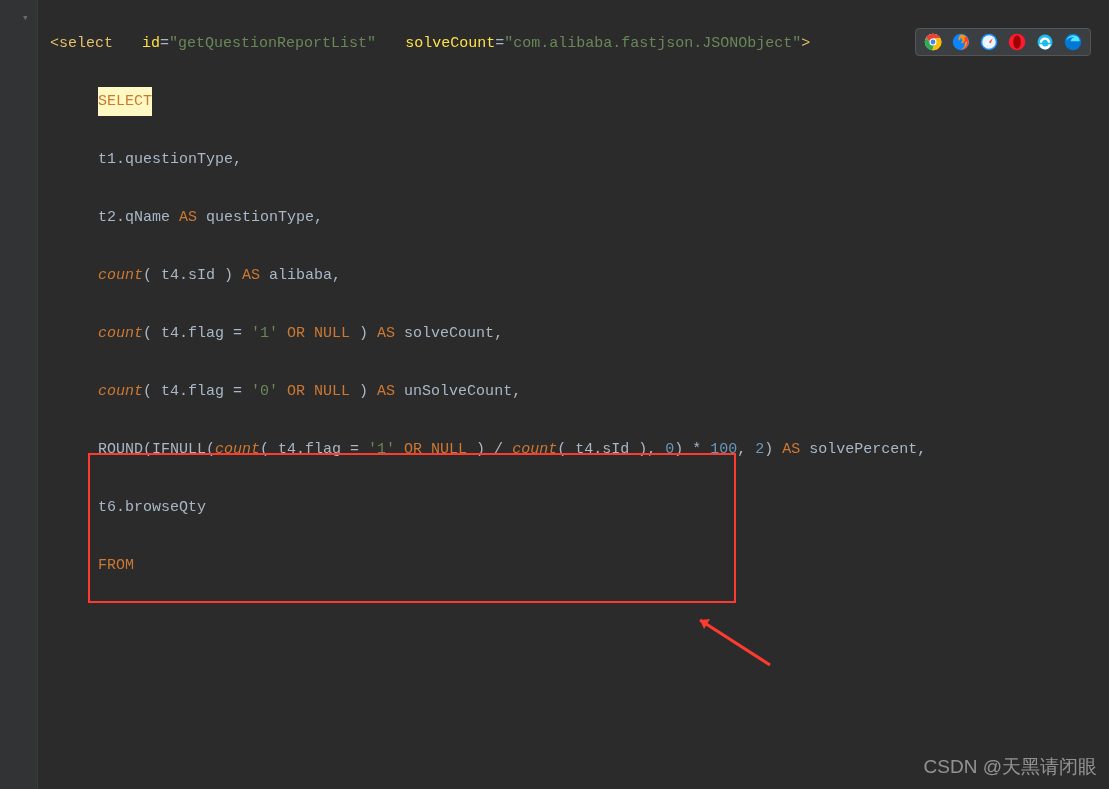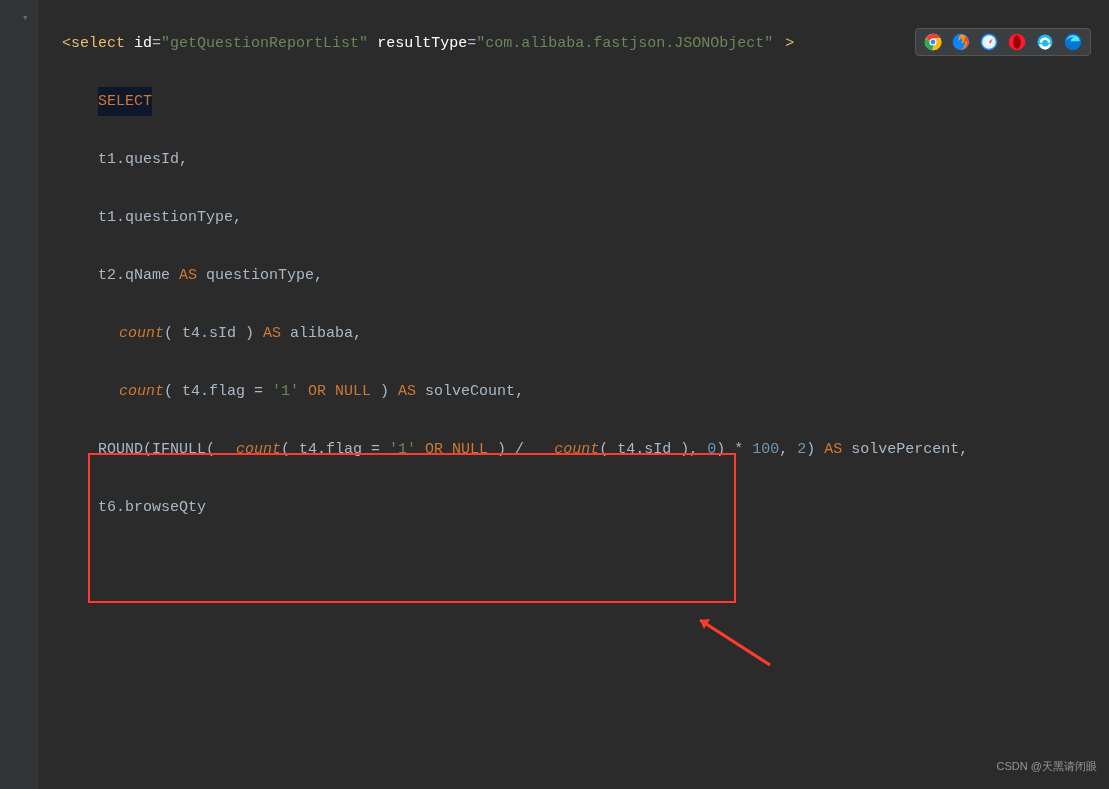--- a/index.html
+++ b/index.html
@@ -25,29 +25,29 @@
   .code {
     position: absolute;
     left: 38px;
     top: 0;
     right: 0;
     padding-left: 12px;
     white-space: pre;
   }
   .line { display: block; }
   .indent1 { padding-left: 48px; }
-  .tag-bracket { color: #e8bf6a; margin-left: 12px; }
-  .attr-name { color: #ffffff; }
+  .tag-bracket { color: #e8bf6a; }
+  .attr-name { color: #fde047; margin-left: 20px; }
   .attr-val { color: #6a8759; }
   .kw { color: #cc7832; }
-  .func { color: #cc7832; font-style: italic; margin-left: 21px; }
+  .func { color: #cc7832; font-style: italic; }
   .str { color: #6a8759; }
   .num { color: #6897bb; }
   .ident { color: #a9b7c6; }
-  .hl-line { background: #0f172a; display: inline-block; }
+  .hl-line { background: #fef9c3; display: inline-block; }
   .browser-bar {
     position: absolute;
     top: 28px;
     right: 18px;
     background: #3c3f41;
     border: 1px solid #555;
     border-radius: 4px;
     padding: 4px 8px;
     display: flex;
     gap: 10px;
@@ -75,21 +75,21 @@
     height: 70px;
     pointer-events: none;
     z-index: 5;
   }
   .watermark {
     position: absolute;
     right: 12px;
     bottom: 8px;
     color: rgba(230,230,230,0.55);
     font-family: sans-serif;
-    font-size: 11px;
+    font-size: 19px;
     pointer-events: none;
   }
   .fold {
     position:absolute;
     left: 22px;
     width: 12px; height:12px;
     color:#6b6b6b;
     font-size:11px;
   }
 </style>
@@ -131,29 +131,30 @@
         <path fill="#fff" d="M8 15c1 2 2 3 4 3s4-1 5-3h3c-1 4-4 7-8 7s-7-3-8-7z"></path>
       </svg></span>
   <span class="browser-icon"><svg viewBox="0 0 24 24">
         <circle cx="12" cy="12" r="11" fill="#0078d7"></circle>
         <path fill="#50e6ff" d="M3 12c0-5 4-9 9-9 6 0 9 4 9 8H9c0-3 2-5 5-5-5-1-11 2-11 6z"></path>
         <path fill="#0078d7" d="M21 11c0 3-2 5-5 5-2 0-4-1-5-3h10z"></path>
       </svg></span>
 </div>
 
 <div class="code">
-<span class="line"><span class="tag-bracket">&lt;select</span> <span class="attr-name">id</span><span class="ident">=</span><span class="attr-val">"getQuestionReportList"</span> <span class="attr-name">resultType</span><span class="ident">=</span><span class="attr-val">"com.alibaba.fastjson.JSONObject"</span><span class="tag-bracket">&gt;</span></span>
+<span class="line"><span class="tag-bracket">&lt;select</span> <span class="attr-name">id</span><span class="ident">=</span><span class="attr-val">"getQuestionReportList"</span> <span class="attr-name">solveCount</span><span class="ident">=</span><span class="attr-val">"com.alibaba.fastjson.JSONObject"</span><span class="tag-bracket">&gt;</span></span>
 <span class="line indent1"><span class="hl-line"><span class="kw">SELECT</span></span></span>
-<span class="line indent1"><span class="ident">t1.quesId,</span></span>
 <span class="line indent1"><span class="ident">t1.questionType,</span></span>
 <span class="line indent1"><span class="ident">t2.qName </span><span class="kw">AS</span><span class="ident"> questionType,</span></span>
 <span class="line indent1"><span class="func">count</span><span class="ident">( t4.sId ) </span><span class="kw">AS</span><span class="ident"> alibaba,</span></span>
 <span class="line indent1"><span class="func">count</span><span class="ident">( t4.flag = </span><span class="str">'1'</span><span class="kw"> OR NULL</span><span class="ident"> ) </span><span class="kw">AS</span><span class="ident"> solveCount,</span></span>
+<span class="line indent1"><span class="func">count</span><span class="ident">( t4.flag = </span><span class="str">'0'</span><span class="kw"> OR NULL</span><span class="ident"> ) </span><span class="kw">AS</span><span class="ident"> unSolveCount,</span></span>
 <span class="line indent1"><span class="ident">ROUND(IFNULL(</span><span class="func">count</span><span class="ident">( t4.flag = </span><span class="str">'1'</span><span class="kw"> OR NULL</span><span class="ident"> ) / </span><span class="func">count</span><span class="ident">( t4.sId ), </span><span class="num">0</span><span class="ident">) * </span><span class="num">100</span><span class="ident">, </span><span class="num">2</span><span class="ident">) </span><span class="kw">AS</span><span class="ident"> solvePercent,</span></span>
 <span class="line indent1"><span class="ident">t6.browseQty</span></span>
+<span class="line indent1"><span class="kw">FROM</span></span>
 <span class="line indent1"></span>
 
 
 
 
 
 
 
 
 

